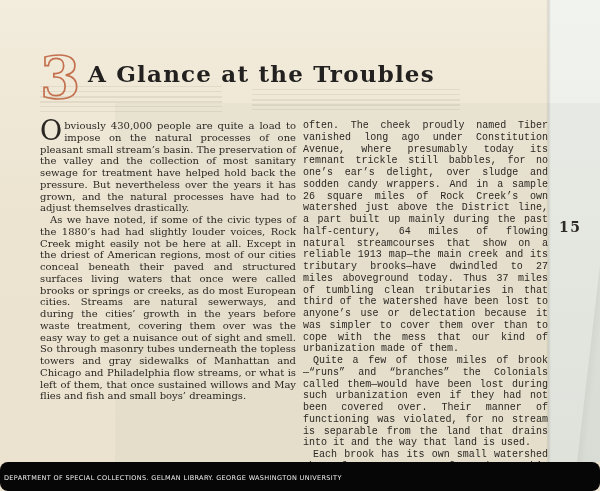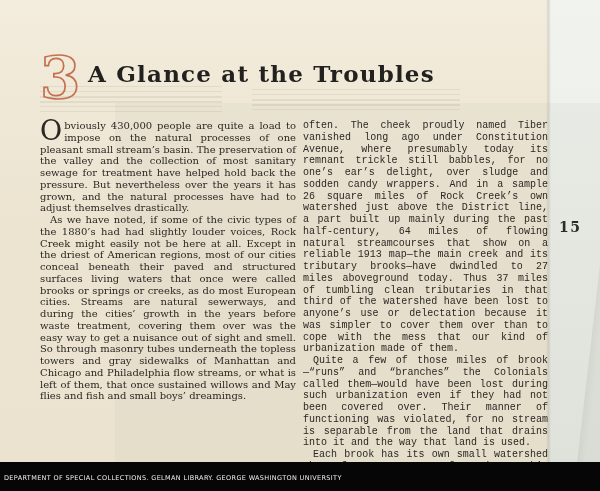--- a/index.html
+++ b/index.html
@@ -49,21 +49,21 @@
   .col p.indent{text-indent:10px;}
   .left-col{left:40px;width:256px;}
   .right-col{left:303px;width:245px;font-family:Liberation Mono, monospace;}
   .dropcap{
     float:left;font-size:27px;line-height:22px;padding-right:2px;color:#2b2823;
   }
   .pagenum{
     position:absolute;left:559px;top:219px;
     font-size:14px;font-weight:bold;letter-spacing:1.5px;color:#2e2b25;
   }
-  .footer{position:absolute;left:0;bottom:0;width:600px;height:29px;background:#060606;}
+  .footer{position:absolute;left:0;bottom:0;width:600px;height:29px;background:#060606;border-radius:8px;}
   .footer-label{
     position:absolute;left:4px;top:12px;
     font-family:"DejaVu Sans", sans-serif;font-size:6.5px;letter-spacing:0.35px;color:#efefef;
     white-space:nowrap;
   }
 </style>
 </head>
 <body>
 
 <div class="stage">

